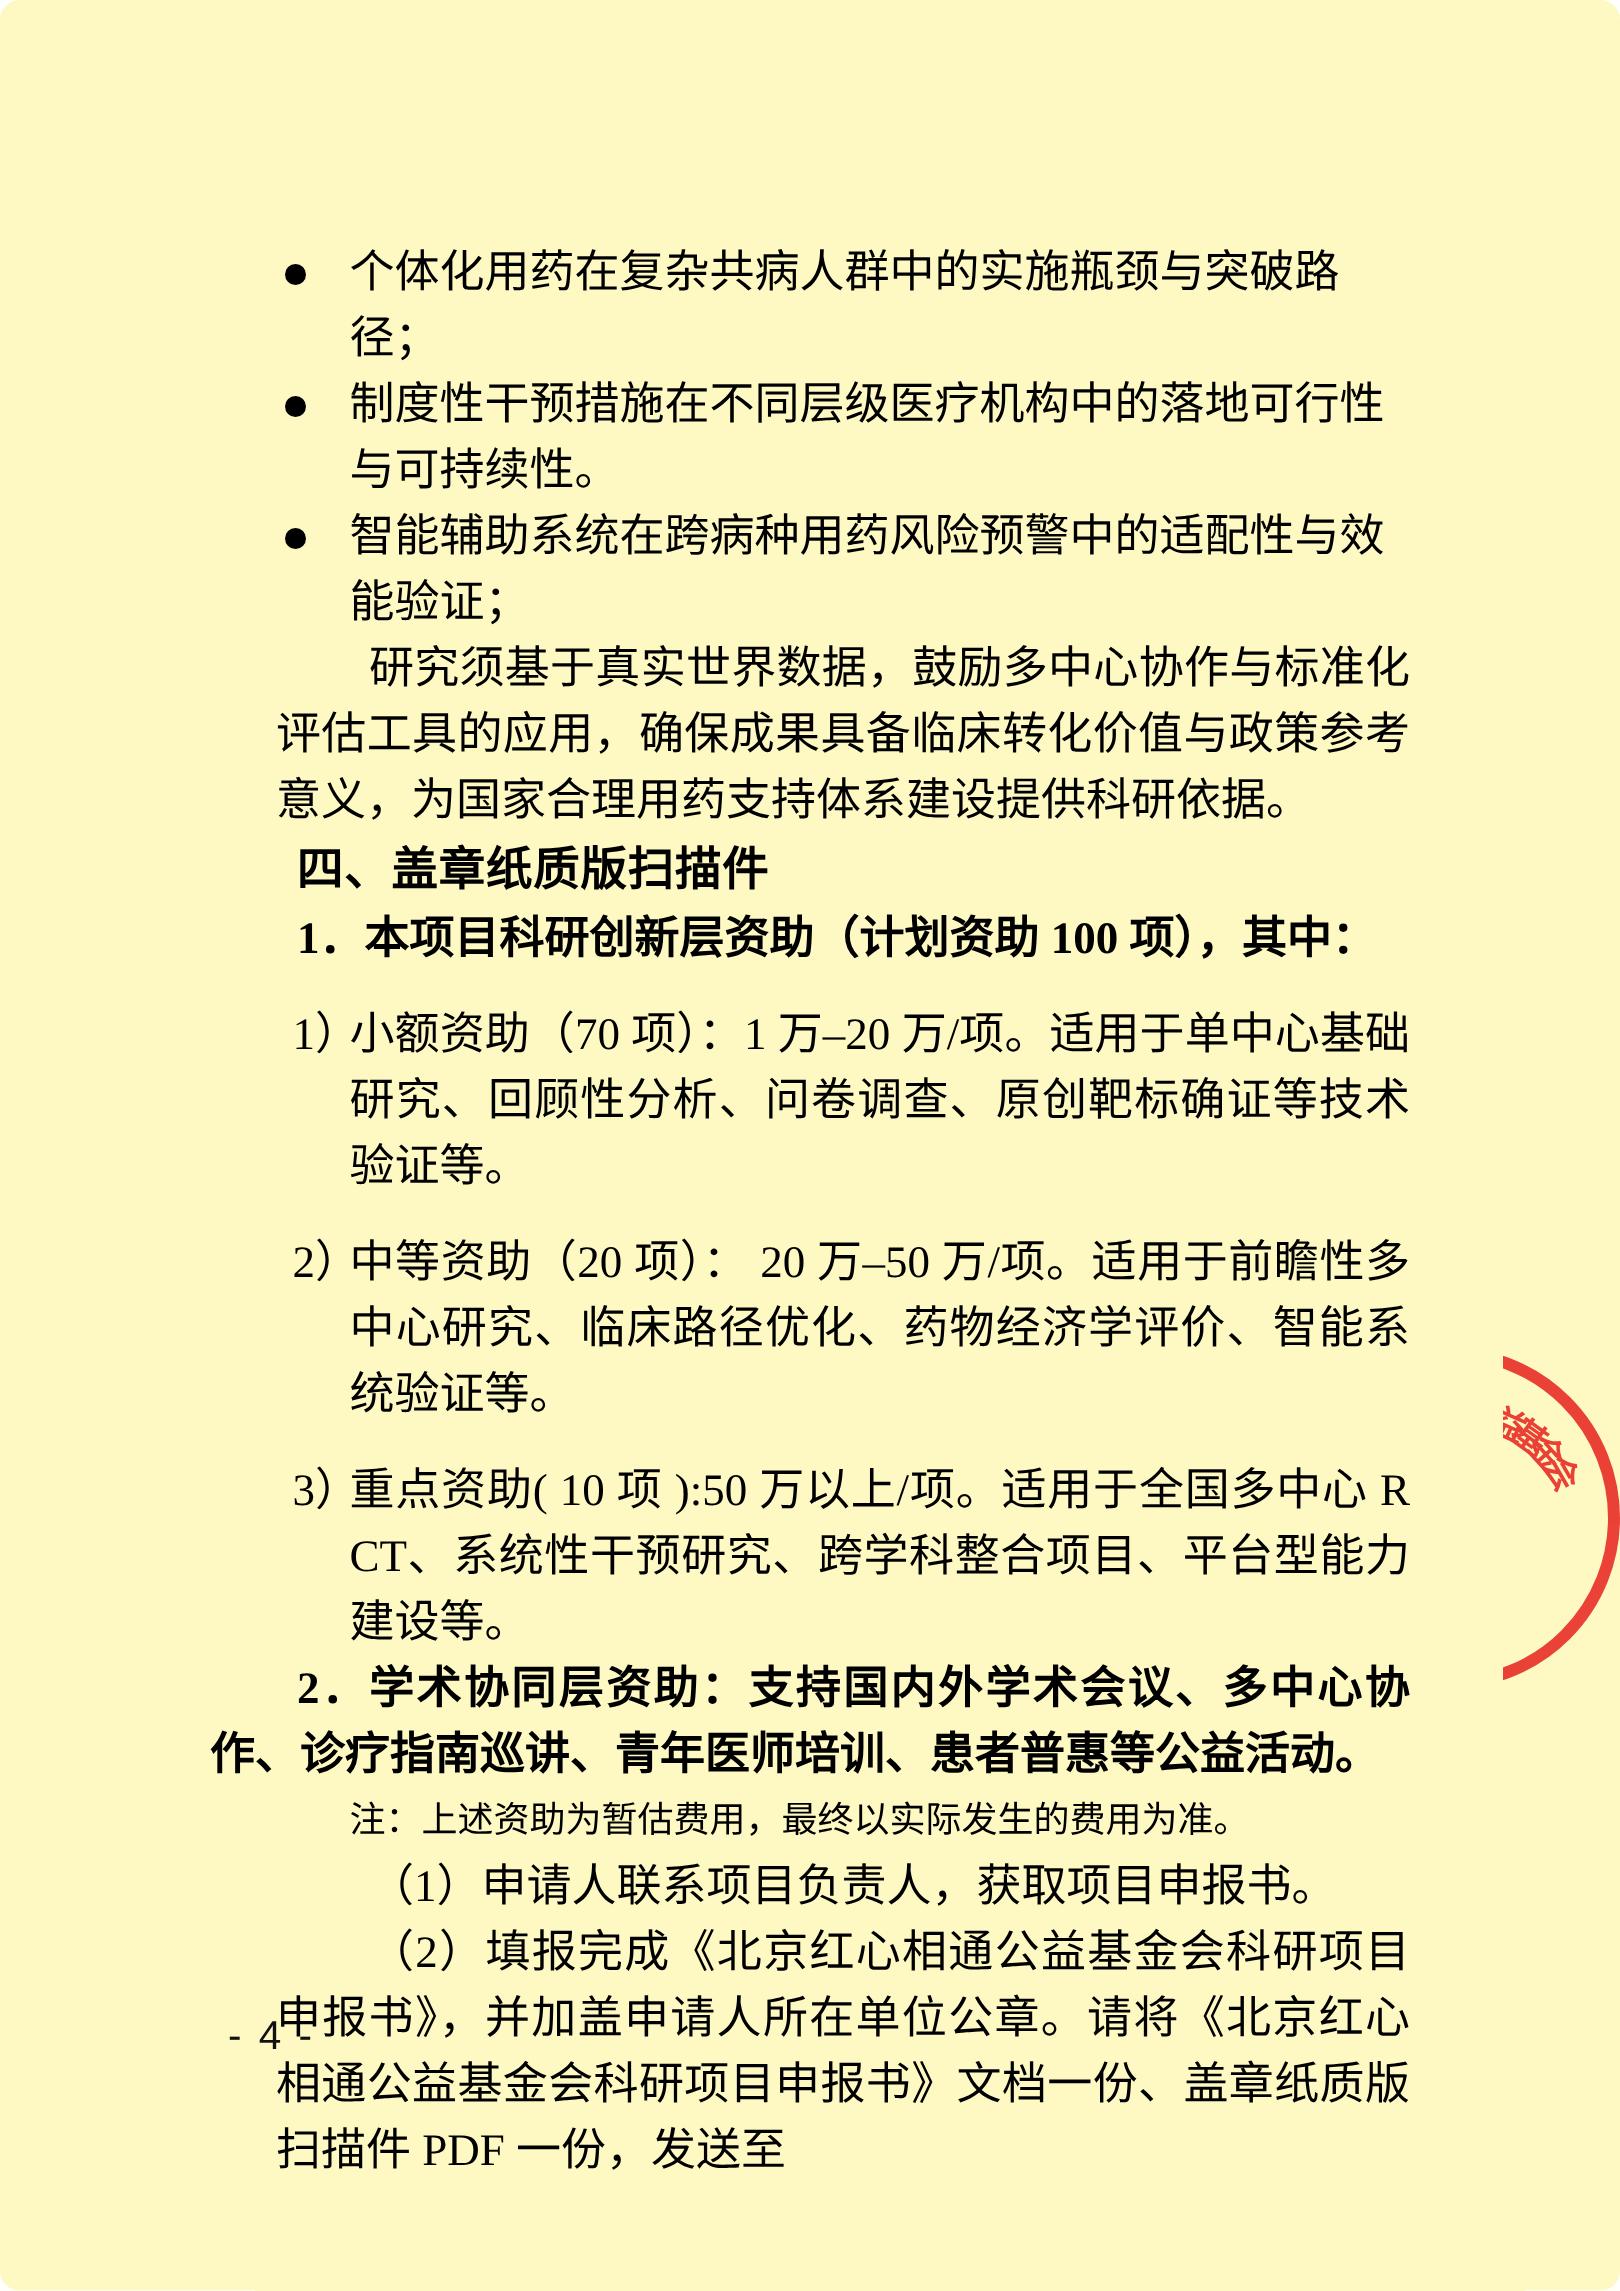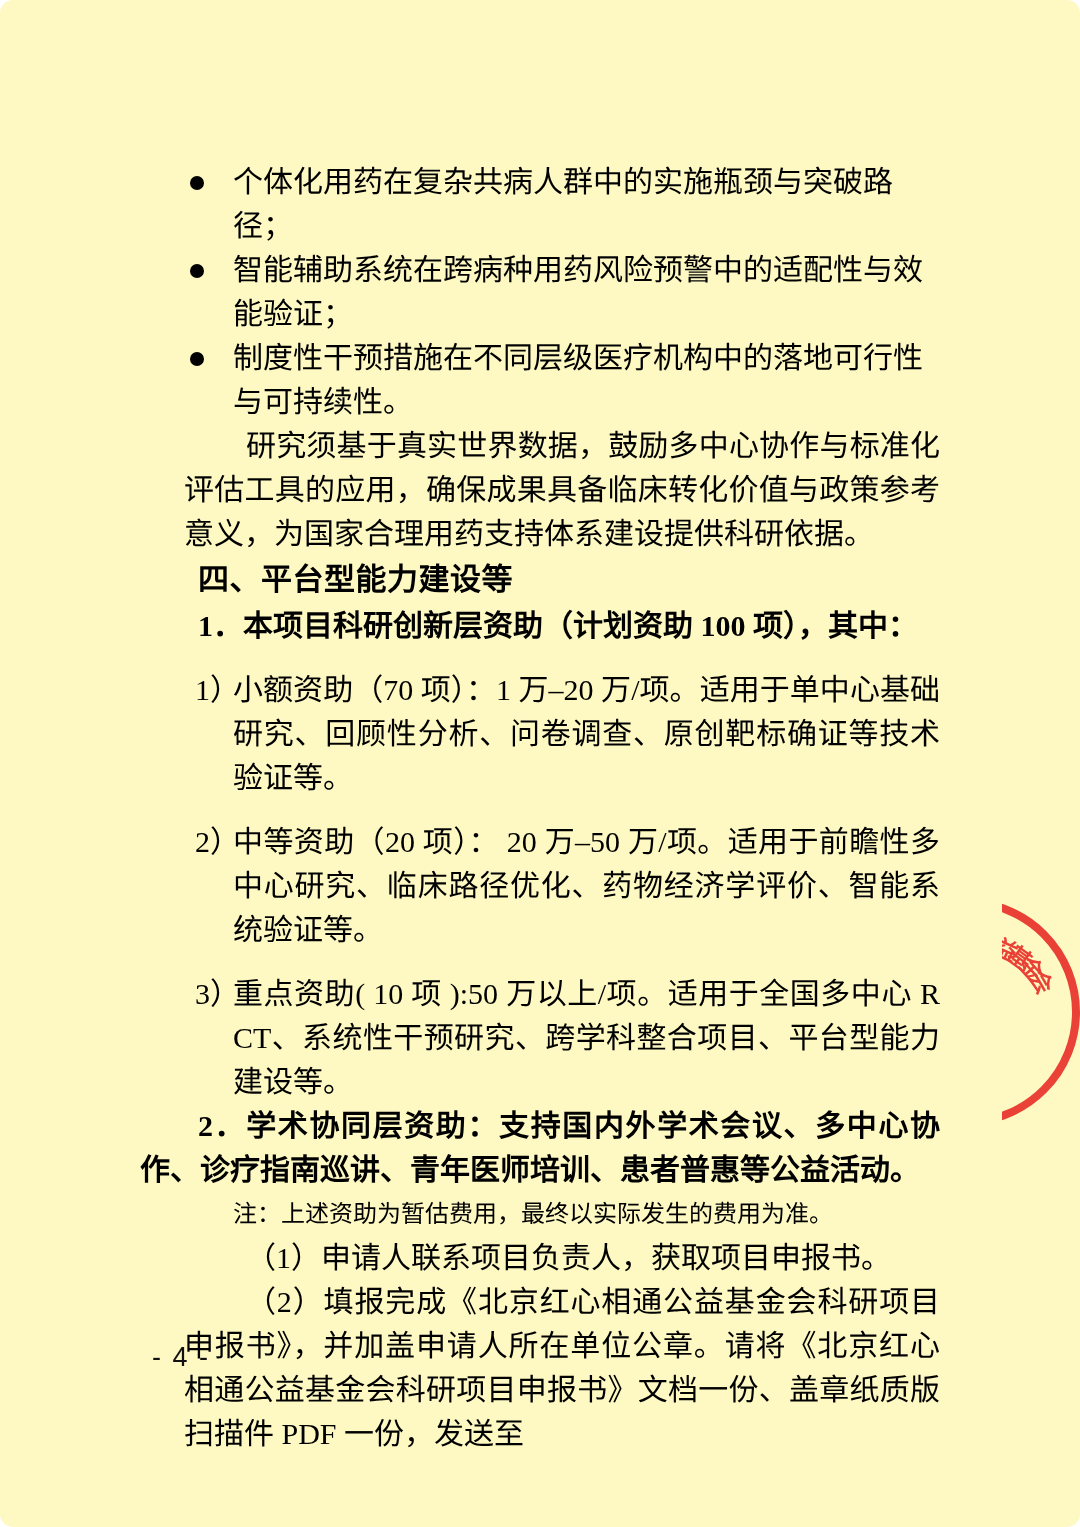--- a/index.html
+++ b/index.html
@@ -199,30 +199,30 @@
 <div class="page">
 
   <div class="content">
 
     <div class="bullet-row">
       <span class="dot"></span>
       <span class="btext">个体化用药在复杂共病人群中的实施瓶颈与突破路径；</span>
     </div>
     <div class="bullet-row">
       <span class="dot"></span>
-      <span class="btext">智能辅助系统在跨病种用药风险预警中的适配性与效能验证；</span>
+      <span class="btext">制度性干预措施在不同层级医疗机构中的落地可行性与可持续性。</span>
     </div>
     <div class="bullet-row">
       <span class="dot"></span>
-      <span class="btext">制度性干预措施在不同层级医疗机构中的落地可行性与可持续性。</span>
+      <span class="btext">智能辅助系统在跨病种用药风险预警中的适配性与效能验证；</span>
     </div>
 
     <div class="para">研究须基于真实世界数据，鼓励多中心协作与标准化评估工具的应用，确保成果具备临床转化价值与政策参考意义，为国家合理用药支持体系建设提供科研依据。</div>
 
-    <div class="heading">四、平台型能力建设等</div>
+    <div class="heading">四、盖章纸质版扫描件</div>
 
     <div class="top-row">1．本项目科研创新层资助（计划资助 100 项），其中：</div>
 
     <div class="num-row">
       <span class="marker">1）</span>
       <span class="ntext">小额资助（70 项）：1 万–20 万/项。适用于单中心基础研究、回顾性分析、问卷调查、原创靶标确证等技术验证等。</span>
     </div>
 
     <div class="num-row">
       <span class="marker">2）</span>

